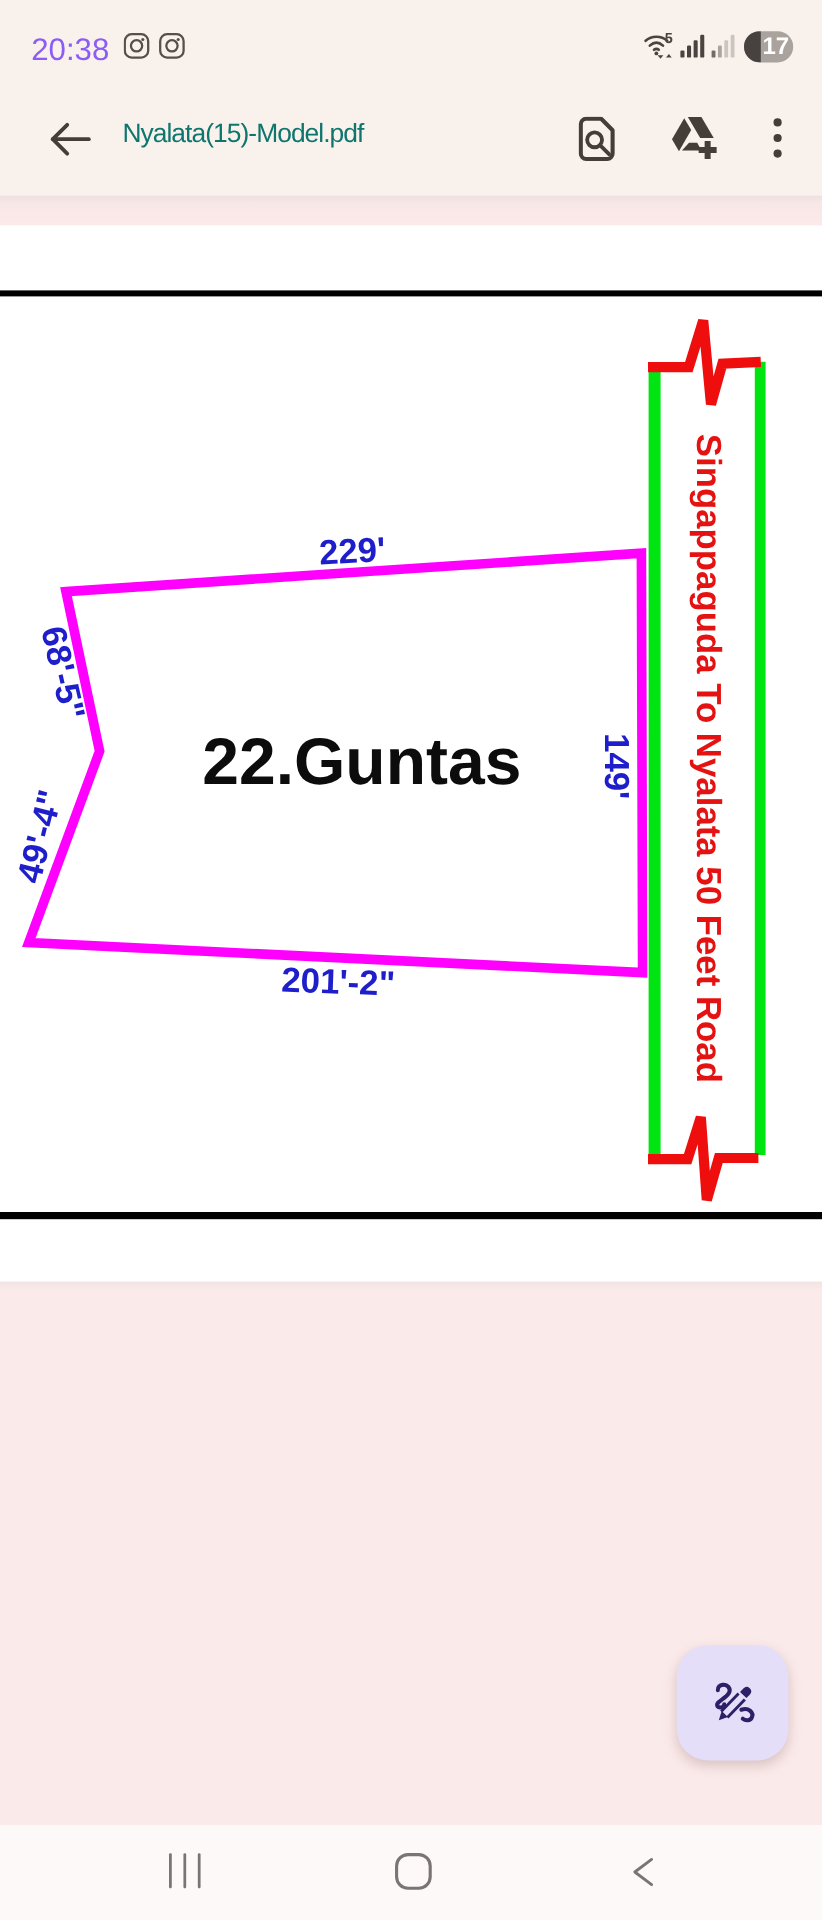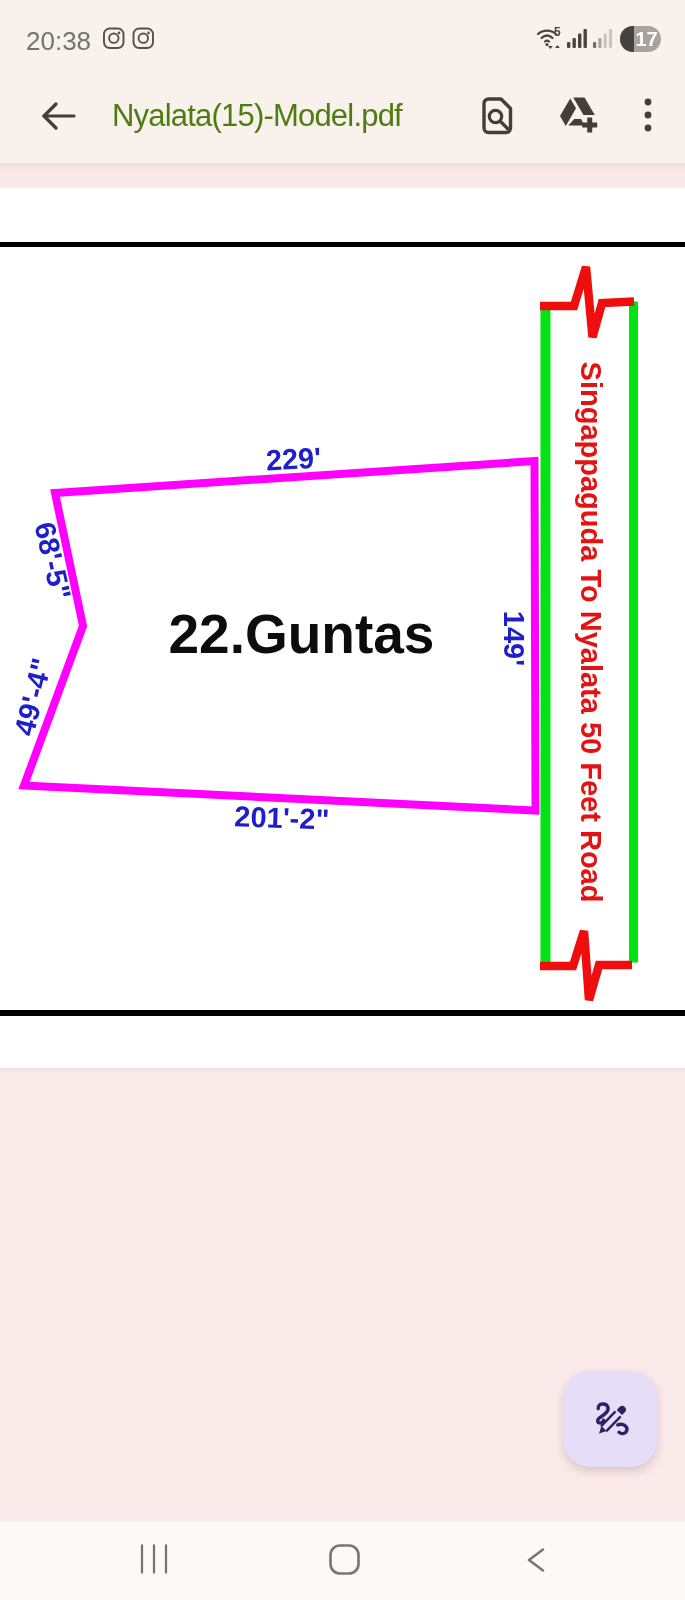--- a/index.html
+++ b/index.html
@@ -13,21 +13,21 @@
 <div class="abs" style="left:0;top:0;width:685px;height:163px;background:#f8f1ec;"></div>
 
 <div class="abs" style="left:0;top:163px;width:685px;height:25px;background:linear-gradient(180deg,#eee0e0 0%,#f8e7e7 25%,#fceaea 100%);"></div>
 
 <div class="abs" style="left:0;top:188px;width:685px;height:880px;background:#ffffff;"></div>
 
 <div class="abs" style="left:0;top:1068px;width:685px;height:453px;background:linear-gradient(180deg,#f0e4e3 0px,#faeae9 7px,#faeae9 100%);"></div>
 
 <div class="abs" style="left:0;top:1521px;width:685px;height:79px;background:#fdf9f9;"></div>
 
-<div class="abs" style="left:26px;top:26px;font-size:26px;font-weight:500;color:#737373;">20:38</div>
+<div class="abs" style="left:26px;top:26px;font-size:26px;font-weight:500;color:#8b5cf6;">20:38</div>
 
 <svg class="abs" style="left:103px;top:27px;" width="52" height="23" viewBox="0 0 52 23">
   <g fill="none" stroke="#55504b" stroke-width="1.9">
     <rect x="1" y="1.5" width="19.5" height="19.5" rx="5.8"></rect>
     <circle cx="10.8" cy="11.2" r="4.7"></circle>
     <circle cx="16" cy="5.9" r="1.3" fill="#55504b" stroke="none"></circle>
     <rect x="30.5" y="1.5" width="19.5" height="19.5" rx="5.8"></rect>
     <circle cx="40.3" cy="11.2" r="4.7"></circle>
     <circle cx="45.5" cy="5.9" r="1.3" fill="#55504b" stroke="none"></circle>
   </g>
@@ -68,21 +68,21 @@
   <div class="abs" style="left:12px;top:0;width:29px;height:36px;color:#ffffff;font-size:20px;font-weight:700;text-align:center;line-height:26px;">17</div>
 </div>
 
 <svg class="abs" style="left:38px;top:100px;" width="40" height="32" viewBox="0 0 40 32">
   <g fill="none" stroke="#443d38" stroke-width="3.2" stroke-linecap="round" stroke-linejoin="round">
     <path d="M36 16 L6 16"></path>
     <path d="M18 4 L6 16 L18 28"></path>
   </g>
 </svg>
 
-<div class="abs" style="left:112px;top:98px;font-size:31px;letter-spacing:-0.8px;color:#4d7c0f;">Nyalata(15)-Model.pdf</div>
+<div class="abs" style="left:102px;top:98px;font-size:22px;letter-spacing:-0.8px;color:#0f766e;">Nyalata(15)-Model.pdf</div>
 
 <svg class="abs" style="left:482px;top:97px;" width="32" height="38" viewBox="0 0 32 38">
   <path d="M6.5 2 L19 2 L28.5 11.5 L28.5 31 A4.5 4.5 0 0 1 24 35.5 L6.5 35.5 A4.5 4.5 0 0 1 2 31 L2 6.5 A4.5 4.5 0 0 1 6.5 2 Z" fill="none" stroke="#443d38" stroke-width="3.4" stroke-linejoin="round"></path>
   <circle cx="13.5" cy="19.5" r="6.2" fill="none" stroke="#443d38" stroke-width="3.2"></circle>
   <path d="M18 24 L25.5 31.5" stroke="#443d38" stroke-width="3.2" stroke-linecap="round"></path>
 </svg>
 
 <svg class="abs" style="left:557px;top:96px;" width="42" height="38" viewBox="0 0 42 38">
   <g fill="#443d38">
     <path d="M13.2 2.5 L3 20 L8.8 30 L19 12.3 Z"></path>

